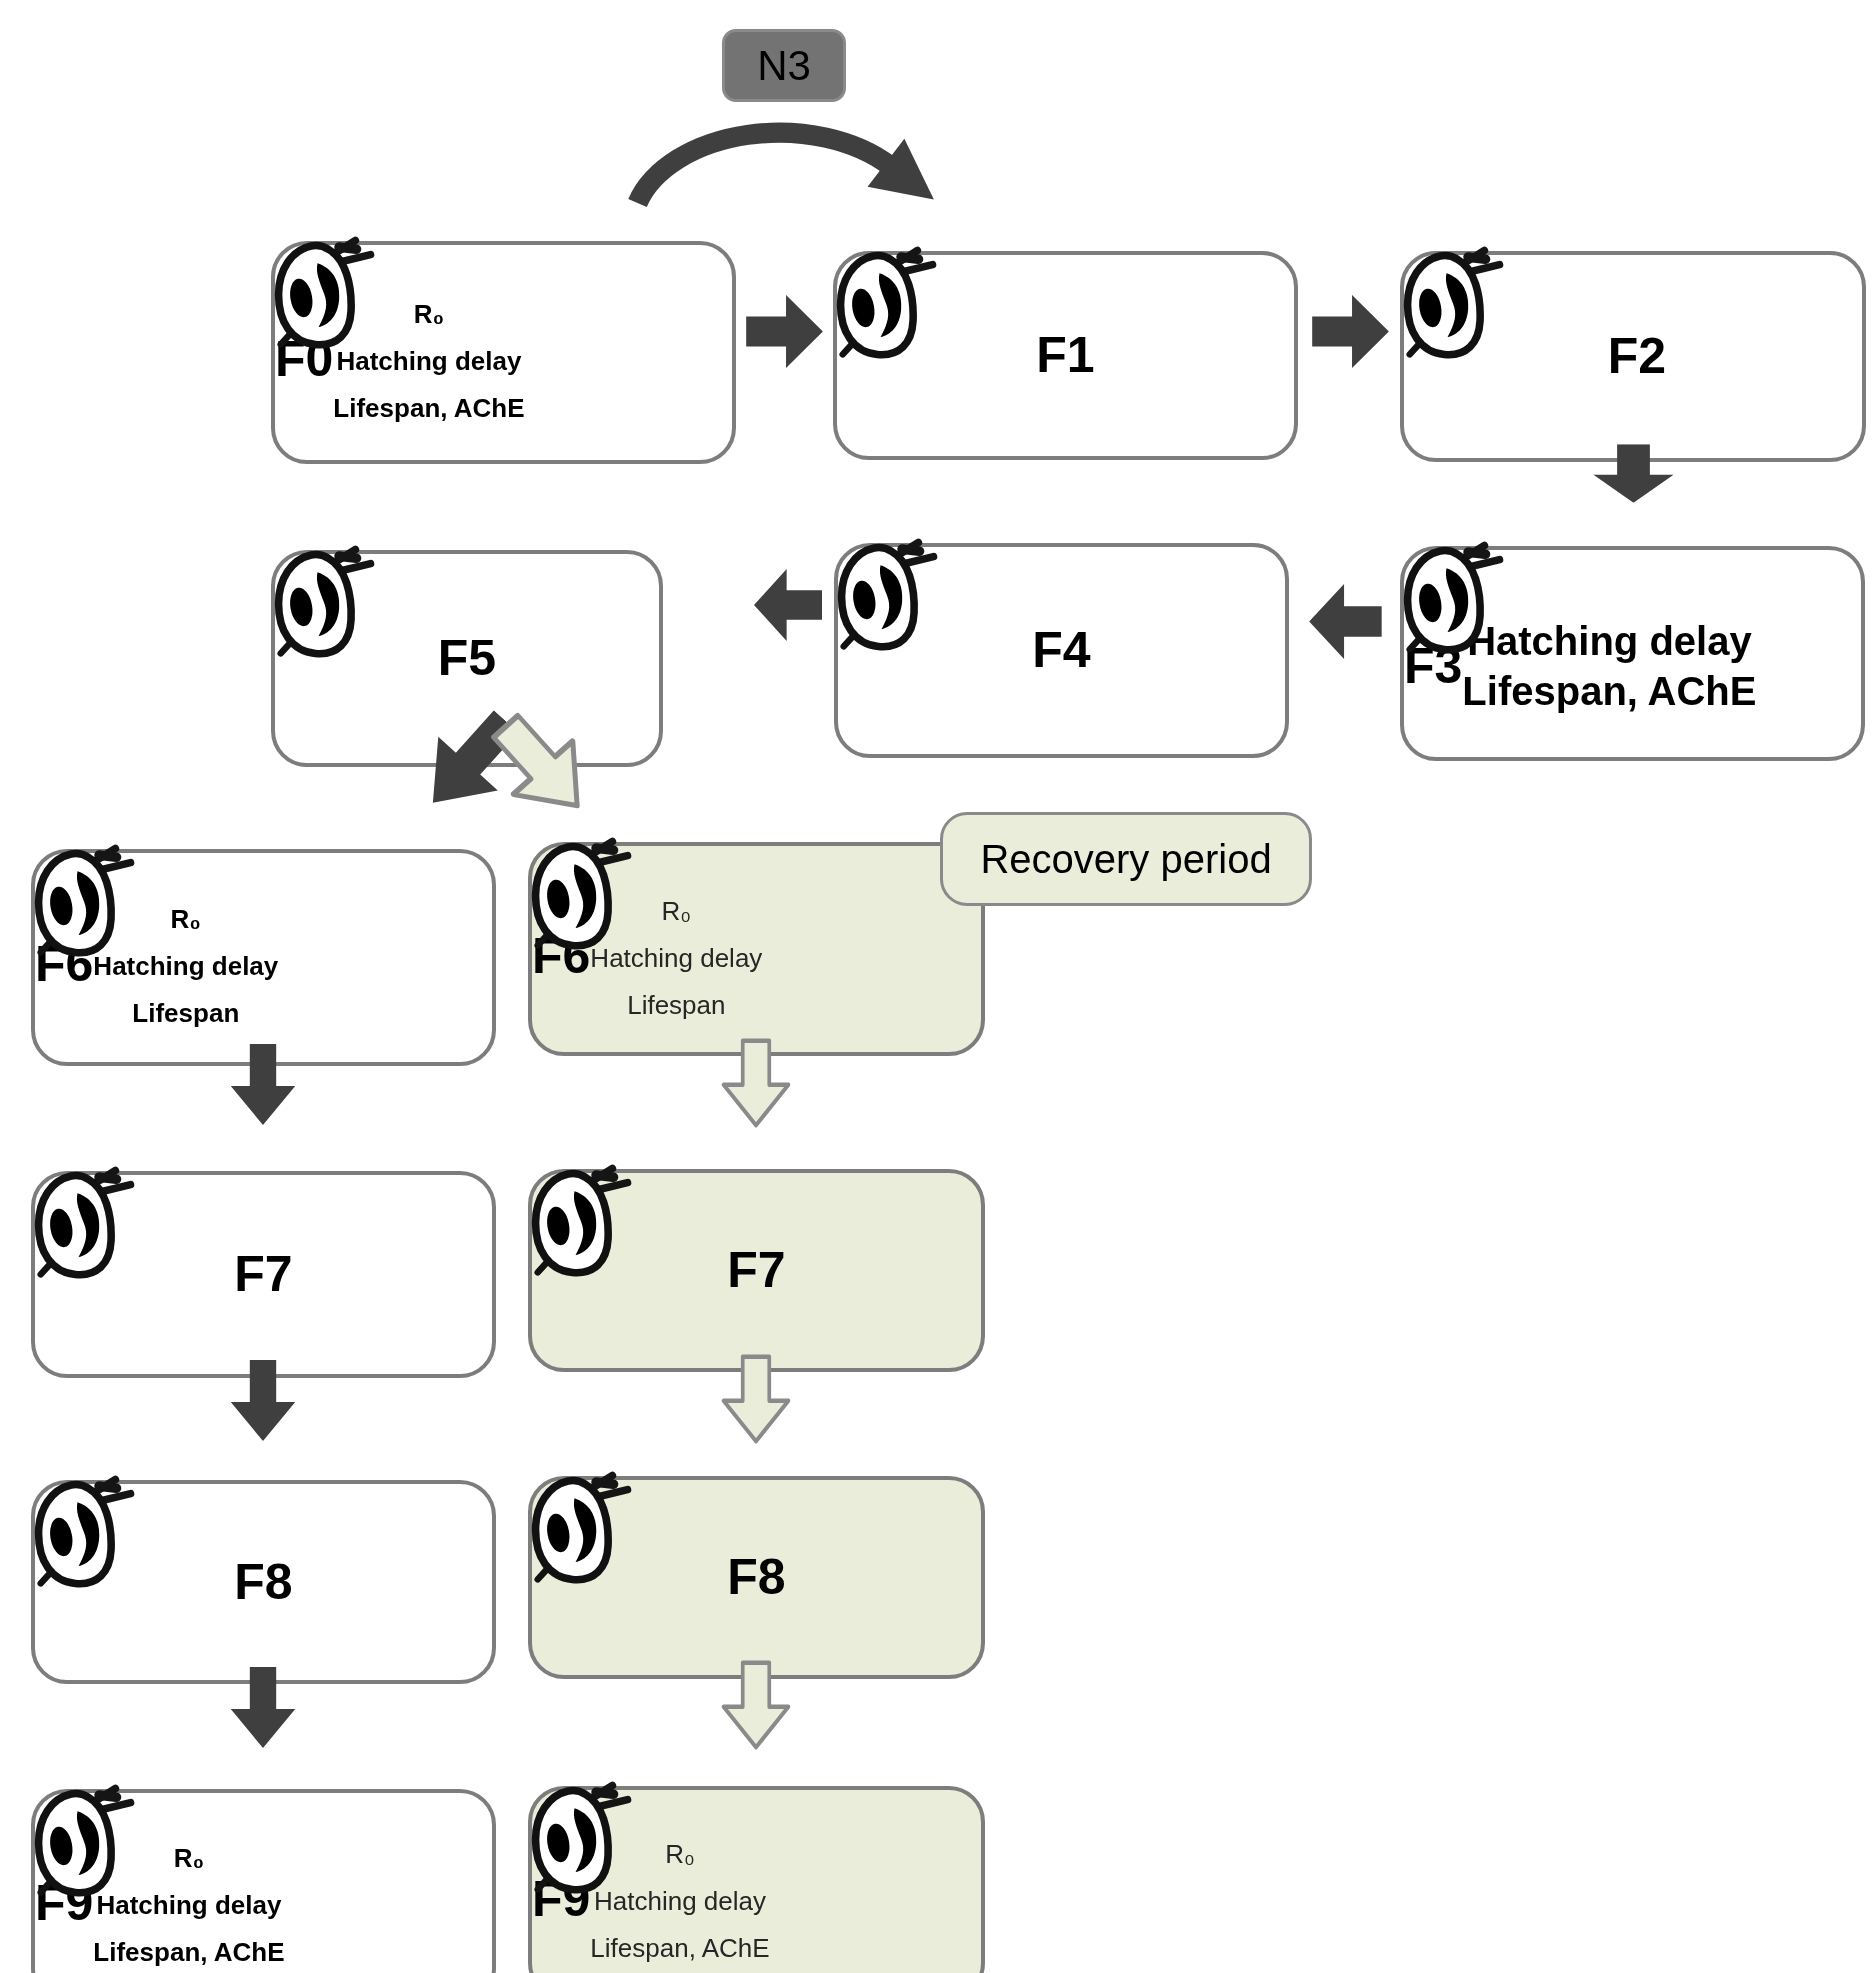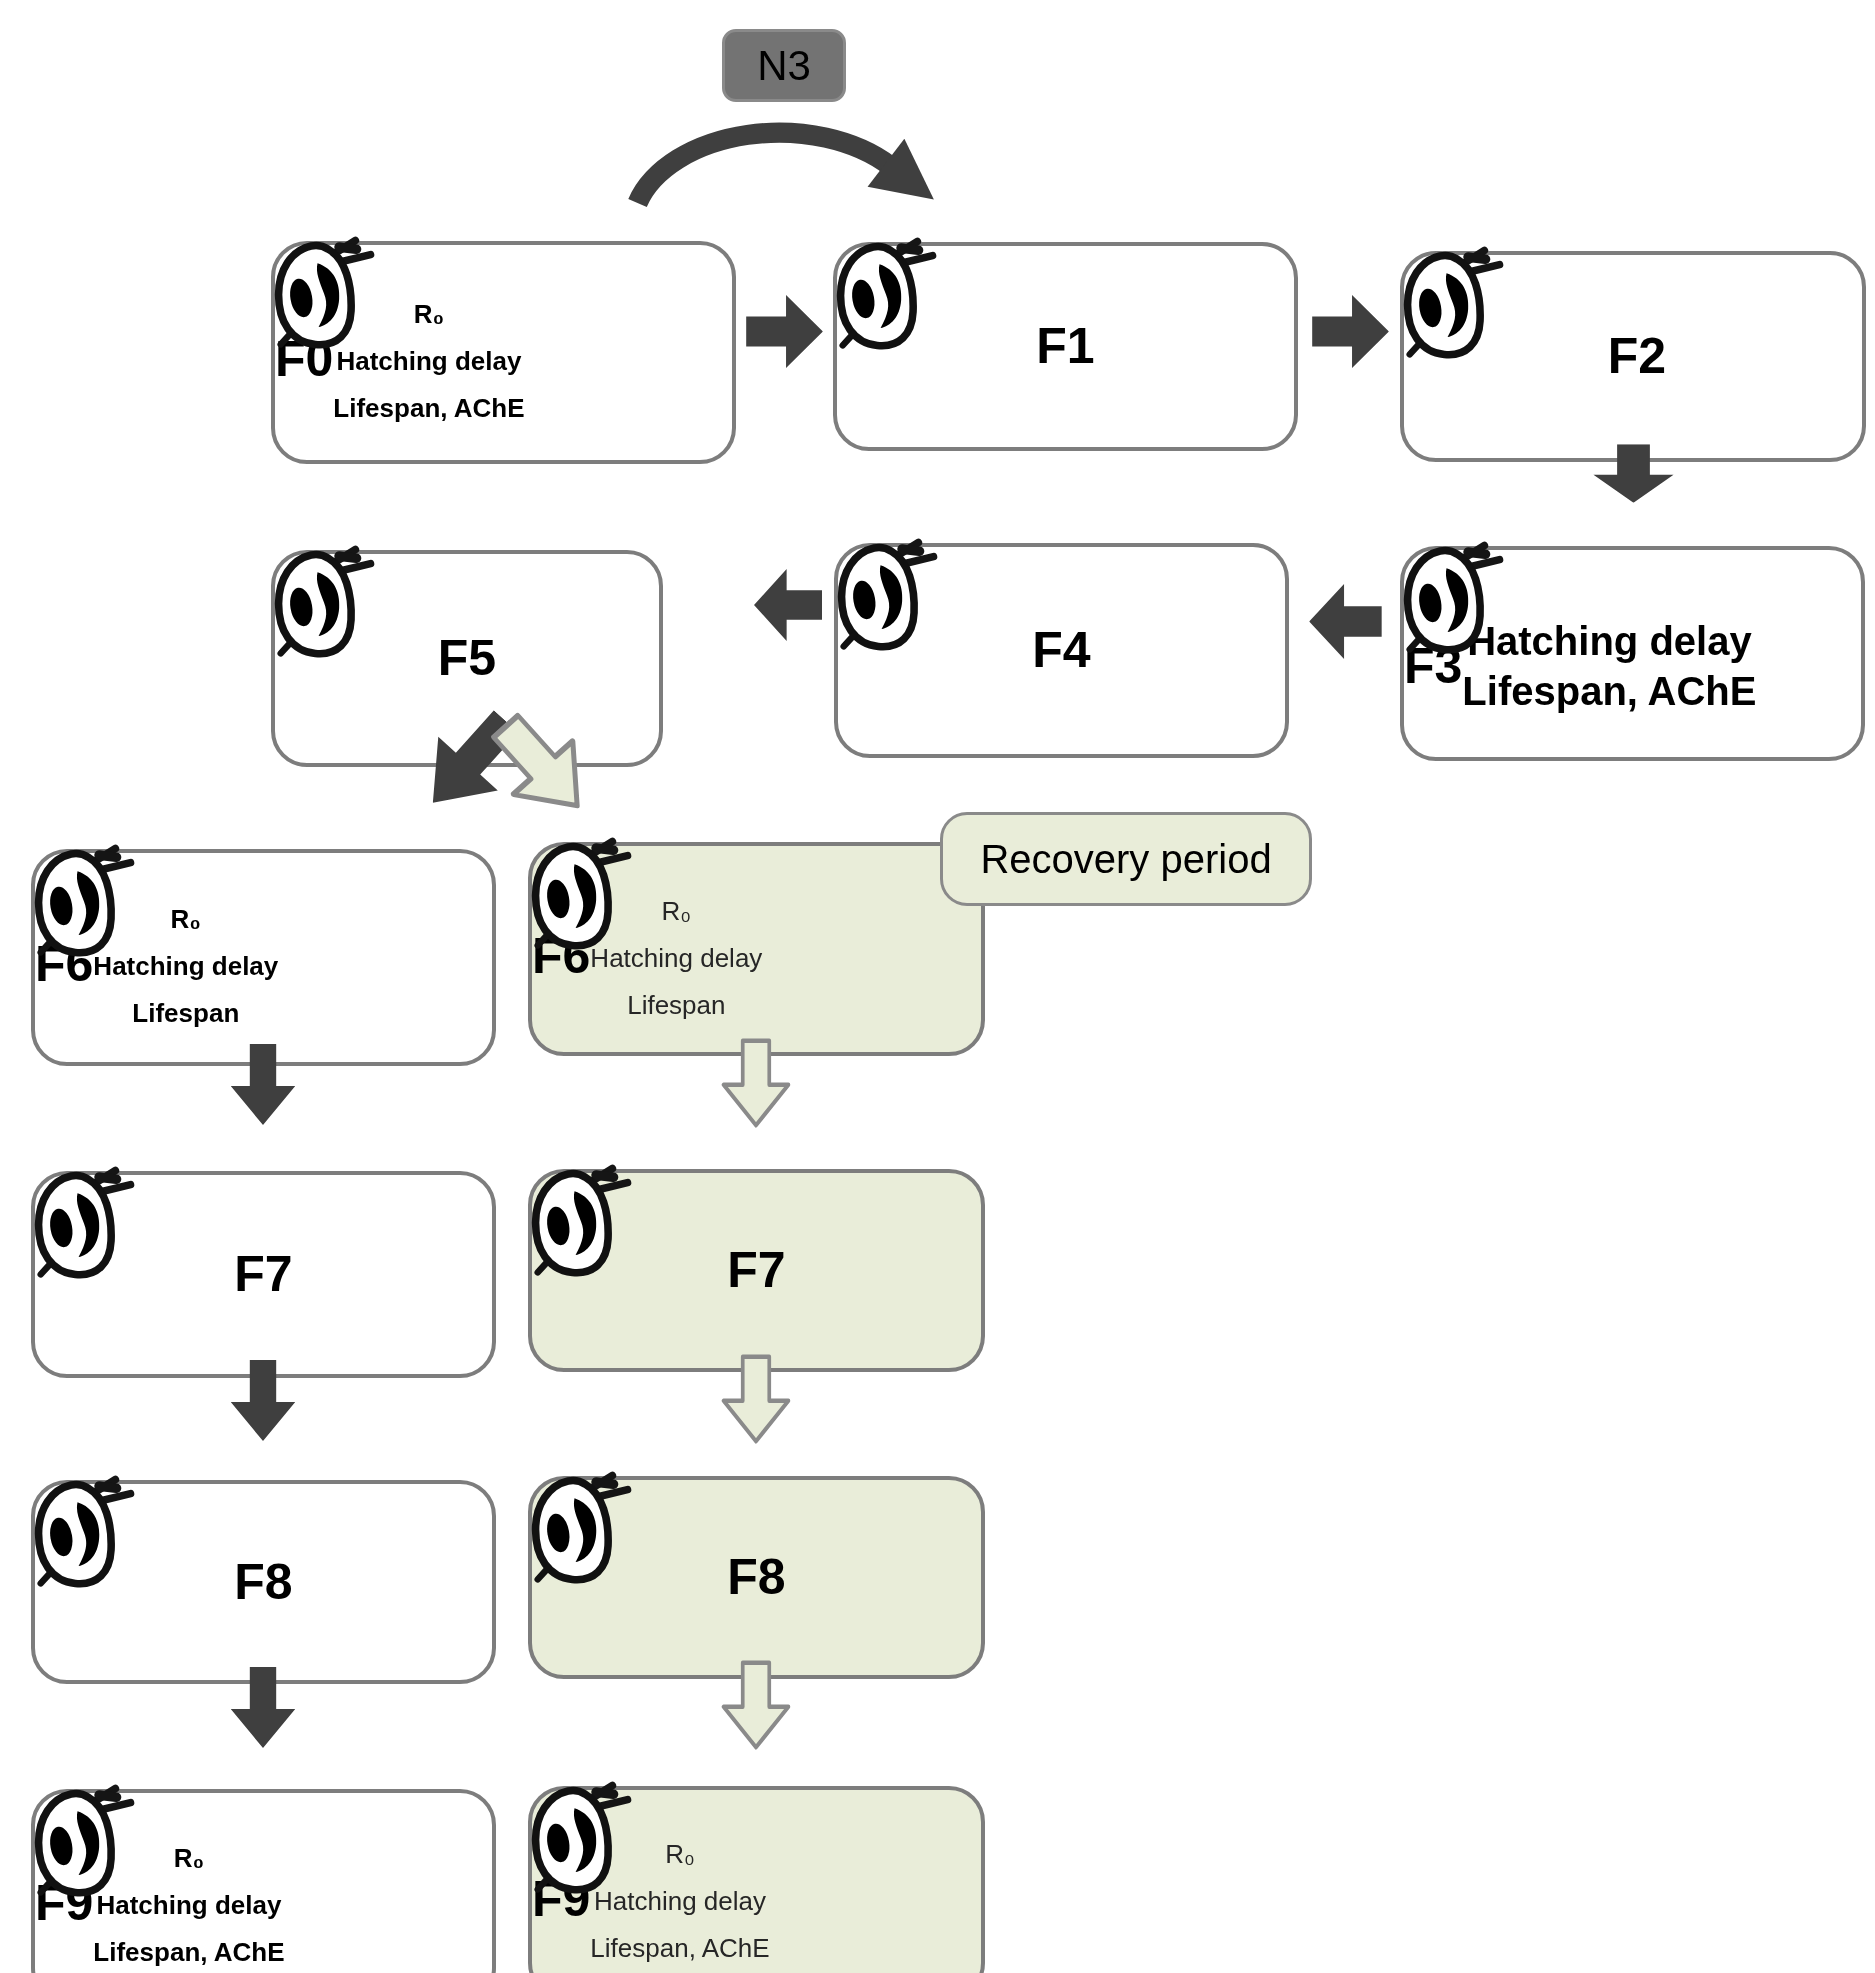--- a/index.html
+++ b/index.html
@@ -31,21 +31,21 @@
   .multi .title{margin-top:14px;}
   .lines{margin-top:18.6px;font-size:26px;line-height:47px;font-weight:bold;text-align:center;white-space:nowrap;}
   .green .lines{font-weight:normal;color:#262626;}
   .b-f3 .title{margin-top:26px;text-align:center;}
   .b-f3 .lines{margin-top:25px;font-size:40px;line-height:50px;}
   
   .icon{position:absolute;top:-12.4px;left:-9.3px;width:116px;height:119px;}
   .icon svg{width:100%;height:100%;}
   
   .b-f0 {left:271px; top:201px; width:465px;height:223px;}
-  .b-f1 {left:833px;top:202px; width:465px;height:209px;}
+  .b-f1 {left:833px;top:211px; width:465px;height:209px;}
   .b-f2 {left:1400px;top:211px; width:466px;height:211px;padding-left:8px;}
   .b-f3 {left:1400px;top:506px; width:465px;height:215px;}
   .b-f4 {left:834px;top:503px; width:455px;height:215px;}
   .b-f5 {left:271px; top:510px; width:392px;height:217px;}
   .b-f6w{left:31px;  top:809px;width:465px;height:217px;}
   .b-f6g{left:528px; top:802px;width:457px;height:214px;}
   .b-f7w{left:31px;  top:1131px;width:465px;height:207px;}
   .b-f7g{left:528px; top:1129px;width:457px;height:203px;}
   .b-f8w{left:31px;  top:1440px;width:465px;height:204px;}
   .b-f8g{left:528px; top:1436px;width:457px;height:203px;}

